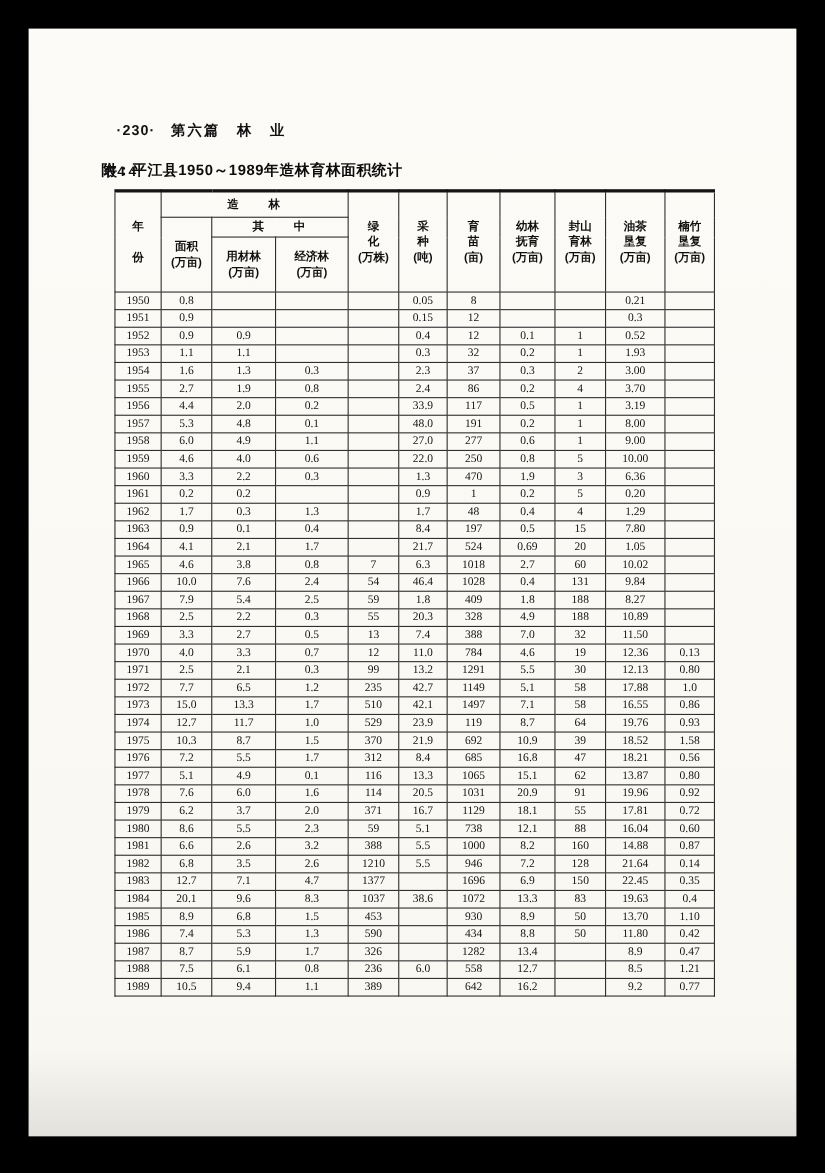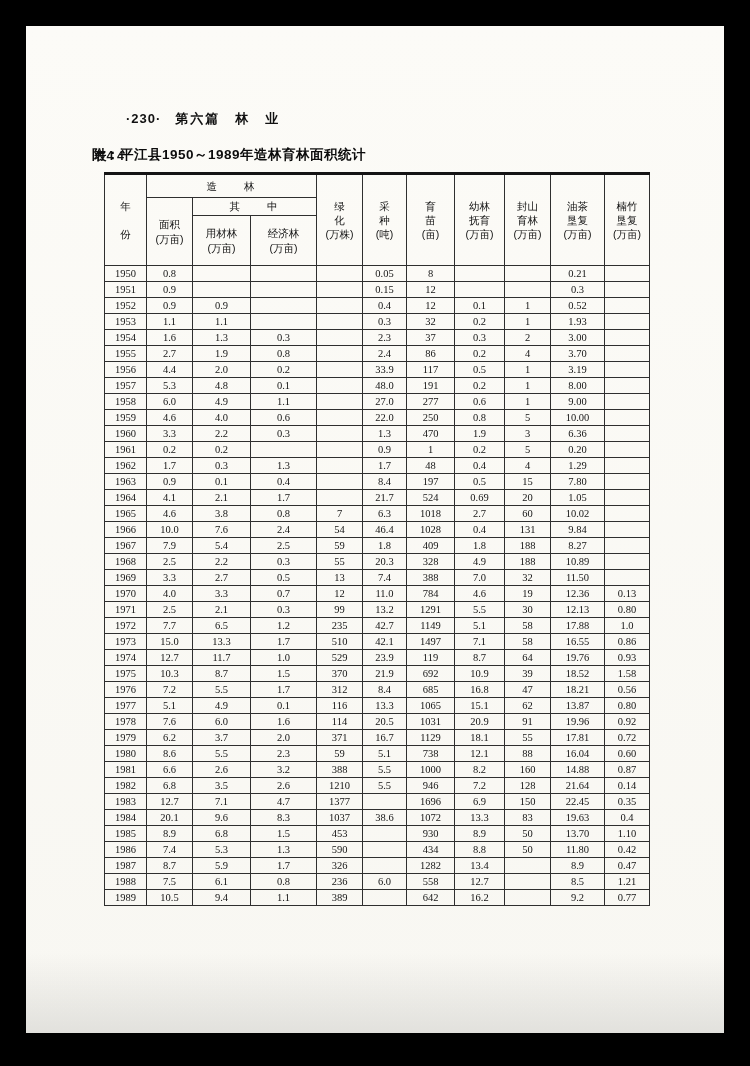--- a/index.html
+++ b/index.html
@@ -18,21 +18,20 @@
   }
   .scan-shadow {
     position: absolute; left: 0; right: 0; bottom: 0; height: 80px;
     background: linear-gradient(to bottom, rgba(0,0,0,0), rgba(110,110,110,0.16));
     pointer-events: none;
   }
   .page-header {
     position: absolute; left: 80px; top: 84px;
     font-weight: bold; font-size: 13px; letter-spacing: 2px;
     color: #111;
-    margin-left: 20px;
   }
   .page-header .page-num { margin-right: 14px; letter-spacing: 1px; }
   .caption {
     position: absolute; left: 66px; top: 120px; width: 545px; height: 22px;
   }
   .caption-label {
     position: absolute; left: 2px; top: 2px;
     font-weight: bold; font-size: 12.5px; color: #111;
   }
   .caption-title {
@@ -51,21 +50,21 @@
     border-bottom: 1px solid #2b2b2b;
   }
   table.stat th, table.stat td {
     border: 1px solid #2f2f2f;
     text-align: center;
     vertical-align: middle;
     padding: 0;
     overflow: hidden;
   }
   table.stat thead th {
-    font-weight: normal;
+    font-weight: bold;
     font-size: 10.5px;
     line-height: 1.35;
     white-space: pre-line;
     color: #101010;
     margin-top: 44px;
   }
   thead tr.hrow1 { height: 24px; }
   thead tr.hrow2 { height: 18px; }
   thead tr.hrow3 { height: 50px; }
   th.year-th { line-height: 1.9; font-size: 11px; }

